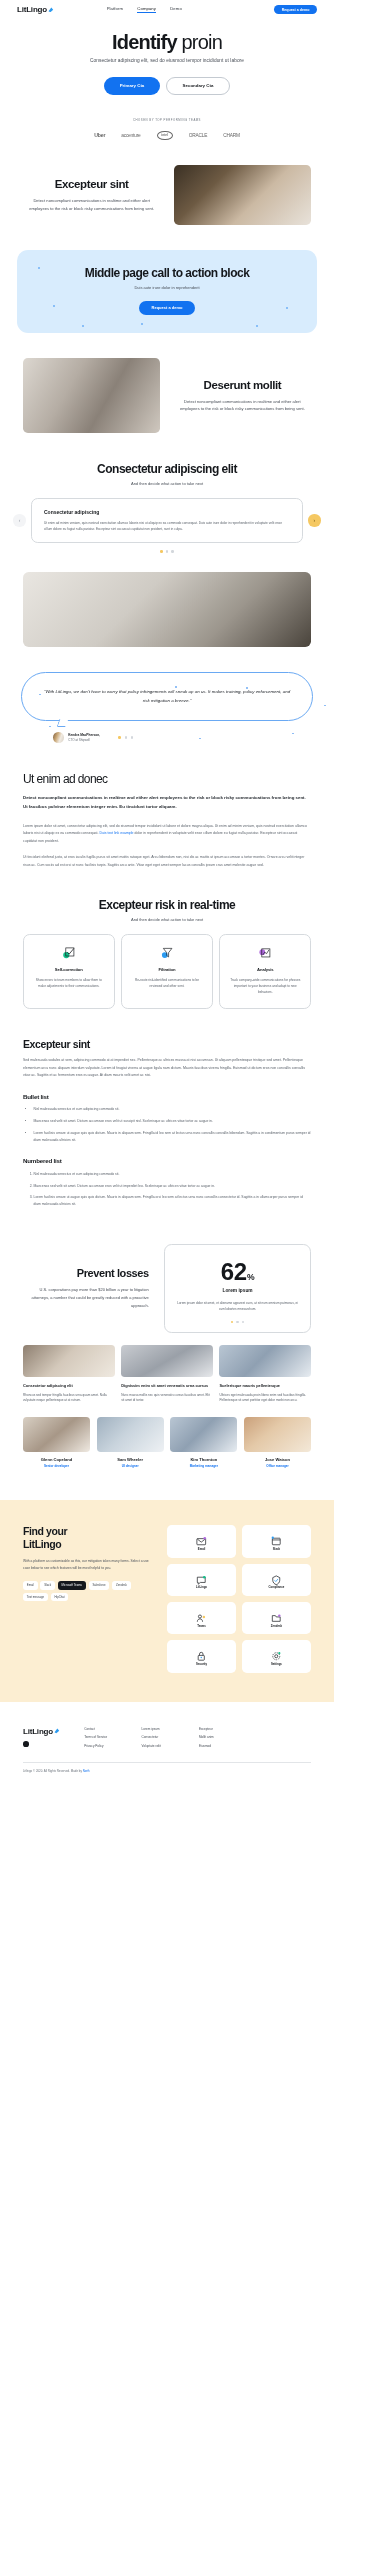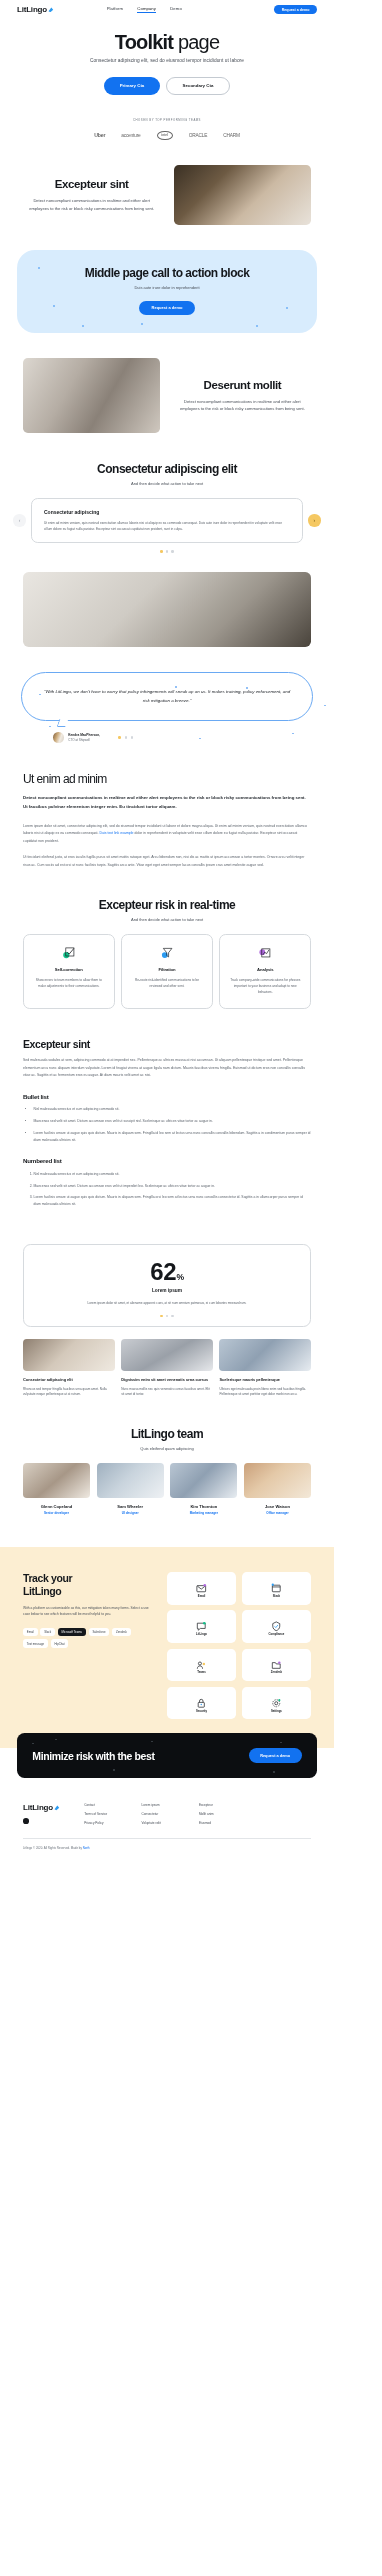--- a/index.html
+++ b/index.html
@@ -75,21 +75,21 @@
   .split-txt { flex: 1; text-align: center; }
   .split-txt h2 { font-size: 11.5px; letter-spacing: -0.4px; font-weight: 700; color: #15181c; }
   .split-txt p { font-size: 4.1px; color: #474d56; line-height: 1.85; margin-top: 6.7px; }
   .split-img {
     flex: 1; height: 60px; border-radius: 4.8px; overflow: hidden; position: relative;
   }
   .img-ph { position: absolute; inset: 0; }
 
   
   .midcta {
-    margin: 25px 17px 0; background: #d8ecfd; border-radius: 18px; text-align: center;
+    margin: 25px 17px 0; background: #d8ecfd; border-radius: 11px; text-align: center;
     padding: 16px 9.6px 18px; position: relative; overflow: hidden;
   }
   .midcta h2 { font-size: 12px; font-weight: 700; letter-spacing: -0.5px; color: #15181c; }
   .midcta p { font-size: 4px; color: #474d56; margin-top: 4.8px; }
   .midcta .btn-primary { margin-top: 10.5px; font-size: 4px; padding: 4.8px 12.4px; }
   .spark { position: absolute; width: 1.9px; height: 1.9px; border-radius: 50%; background: #2c8af0; opacity: .6; }
 
   
   .sec-head { text-align: center; padding: 29px 19px 0; }
   .sec-head h2 { font-size: 12px; font-weight: 700; letter-spacing: -0.5px; color: #15181c; }
@@ -269,21 +269,21 @@
     </div>
     <div class="nav-links">
       <span class="nav-link">Platform</span>
       <span class="nav-link active">Company</span>
       <span class="nav-link">Demo</span>
     </div>
     <button class="nav-cta">Request a demo</button>
   </div>
 
   <div class="hero">
-    <h1><b>Toolkit</b><span> page</span></h1>
+    <h1><b>Identify</b><span> proin</span></h1>
     <div class="hero-sub">Consectetur adipiscing elit, sed do eiusmod tempor incididunt ut labore</div>
     <div class="hero-btns">
       <button class="btn-primary">Primary Cta</button>
       <button class="btn-outline">Secondary Cta</button>
     </div>
   </div>
 
   <div class="logobar">
     <div class="logobar-label">Chosen by top performing teams</div>
     <div class="logobar-row">
@@ -376,21 +376,21 @@
       </span>
       <span class="dots">
         <span class="dot on"></span>
         <span class="dot"></span>
         <span class="dot"></span>
       </span>
     </div>
   </div>
 
   <div class="article">
-    <h2>Ut enim ad minim</h2>
+    <h2>Ut enim ad donec</h2>
     <p class="lead">Detect noncompliant communications in realtime and either alert employees to the risk or block risky communications from being sent. Ut faucibus pulvinar elementum integer enim. Eu tincidunt tortor aliquam.</p>
     <p class="body"><span>Lorem ipsum dolor sit amet, consectetur adipiscing elit, sed do eiusmod tempor incididunt ut labore et dolore magna aliqua. Ut enim ad minim veniam, quis nostrud exercitation ullamco laboris nisi ut aliquip ex ea commodo consequat. </span><a href="#">Duis text link example</a><span> dolor in reprehenderit in voluptate velit esse cillum dolore eu fugiat nulla pariatur. Excepteur sint occaecat cupidatat non proident.</span></p>
     <p class="body">Ut tincidunt eleifend justo, at eros iaculis fugilla purus sit amet mattis ratoque eget. Arcu bibendum non, nisi dis ac mattis ut ipsum accumsan a tortor montes. Ornare arcu velit integer risus ac. Cum sociis ad est orci ut nunc facilisis turpis. Sagittis arcu ante. Vitae eget eget amet semper lacus convallis ipsum cras amet molestie augue sed.</p>
   </div>
 
   <div class="sec-head">
     <h2>Excepteur risk in real-time</h2>
     <p>And then decide what action to take next</p>
   </div>
   <div class="cards">
@@ -439,20 +439,24 @@
     </ul>
     <h3>Numbered list</h3>
     <ol class="nl">
       <li>Nisl malesuada senectus et cum adipiscing commodo sit.</li>
       <li>Maecenas sed velit sit amet. Dictum accumsan eros velit ut imperdiet leo. Scelerisque ac ultrices vitae tortor ac augue in.</li>
       <li>Lorem facilisis ornare ut augue quis quis dictum. Mauris in aliquam sem. Fringilla orci leo sem at lectus urna nunc convallis consectetur id. Sagittis a in ullamcorper purus semper id diam malesuada ultricies sit.</li>
     </ol>
   </div>
 
   <div class="stats">
+    <div class="stats-txt">
+      <h2>Prevent losses</h2>
+      <p>U.S. corporations pay more than $20 billion a year to litigation attorneys, a number that could be greatly reduced with a proactive approach.</p>
+    </div>
     <div class="stat-card">
       <div class="stat-num"><span style="font-size:24px">62</span><span>%</span></div>
       <h3>Lorem ipsum</h3>
       <p>Lorem ipsum dolor sit amet, et aliename apparest cues, at sit num omnium patmosus, ei cum lobortes mnesarchum.</p>
       <div class="dots" style="margin-top:8.6px">
         <span class="dot on"></span>
         <span class="dot"></span>
         <span class="dot"></span>
       </div>
     </div>
@@ -476,24 +480,20 @@
     <div class="bcard">
       <div class="bcard-img">
           <div class="img-ph ph7"></div>
         </div>
       <h3>Scelerisque mauris pellentesque</h3>
       <p>Ultrices eget malesuada proin libero enim sed faucibus fringilla. Pellentesque sit amet porttitor eget dolor morbi non arcu.</p>
     </div>
   </div>
 
 
-  <div class="sec-head">
-    <h2>LitLingo team</h2>
-    <p>Quis eleifend quam adipiscing</p>
-  </div>
   <div class="team-grid">
     <div class="tcard">
       <div class="tcard-img">
           <div class="img-ph ph8"></div>
         </div>
       <h3>Glenn Copeland</h3>
       <p>Senior developer</p>
     </div>
     <div class="tcard">
       <div class="tcard-img">
@@ -514,21 +514,21 @@
           <div class="img-ph ph10"></div>
         </div>
       <h3>Jose Watson</h3>
       <p>Office manager</p>
     </div>
   </div>
 
   <div class="findband">
     <div class="find-inner">
       <div class="find-left">
-        <h2><span>Track your</span><br><span>LitLingo</span></h2>
+        <h2><span>Find your</span><br><span>LitLingo</span></h2>
         <p>With a platform as customizable as this, our mitigation takes many forms. Select a use case below to see which features will be most helpful to you.</p>
         <div class="find-tags">
           <span class="tag">Email</span>
           <span class="tag">Slack</span>
           <span class="tag dark">Microsoft Teams</span>
           <span class="tag">Salesforce</span>
           <span class="tag">Zendesk</span>
           <span class="tag">Text message</span>
           <span class="tag">HipChat</span>
         </div>
@@ -608,30 +608,20 @@
                 <circle cx="12" cy="12" r="8" fill="none" stroke="#15181c" stroke-width="1.6" stroke-dasharray="3 2.4"></circle>
                 <circle cx="19" cy="5" r="2.5" fill="#12c08a"></circle>
               </svg>
           </span>
           <span class="lab">Settings</span>
         </div>
       </div>
     </div>
   </div>
 
-  <div class="botcta">
-    <span class="d-spark" style="left:15.3px;top:9.6px"></span>
-    <span class="d-spark" style="left:38px;top:5.7px"></span>
-    <span class="d-spark" style="left:134px;top:7.6px"></span>
-    <span class="d-spark" style="left:263px;top:8.6px"></span>
-    <span class="d-spark" style="left:96px;top:36px"></span>
-    <span class="d-spark" style="left:256px;top:38px"></span>
-    <h2>Minimize risk with the best</h2>
-    <button class="btn-primary">Request a demo</button>
-  </div>
 
   <div class="footer">
     <div class="foot-top">
       <div class="foot-brand">
         <div class="logo-wrap">
           <span class="logo-text">LitLingo</span>
           <span class="logo-mark">
             <svg width="5.7" height="5.7" viewBox="0 0 12 12">
                 <path d="M1 9 L7 1 L11 6 L5 11 Z" fill="#2c9bf0"></path>
               </svg>

